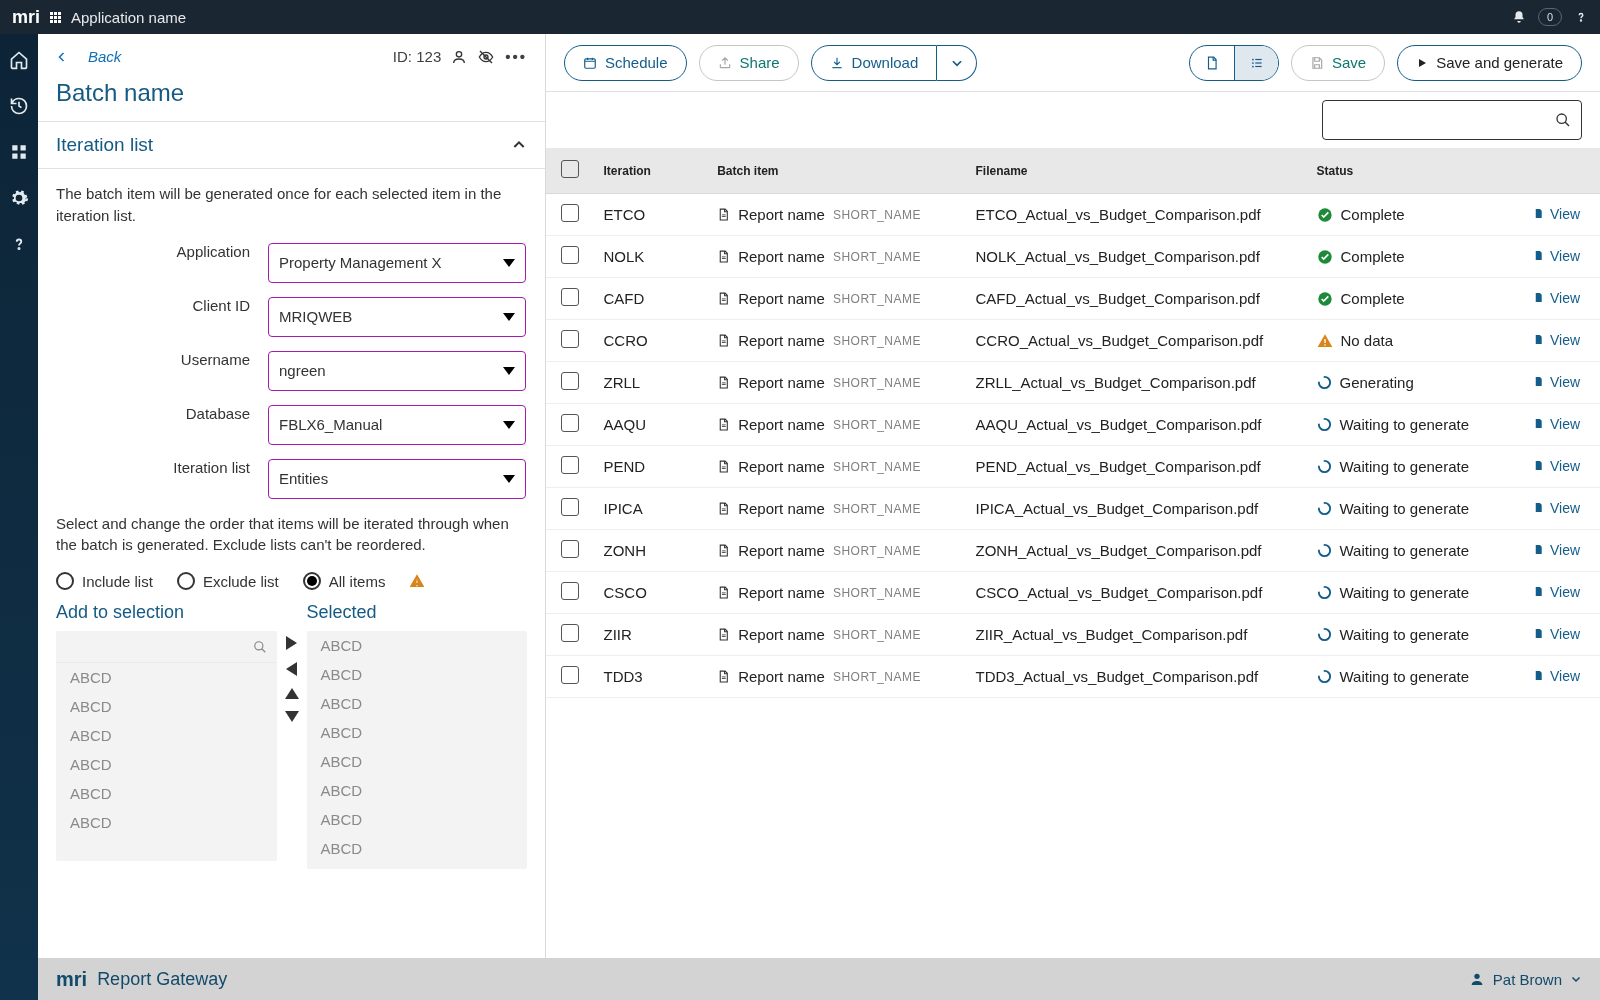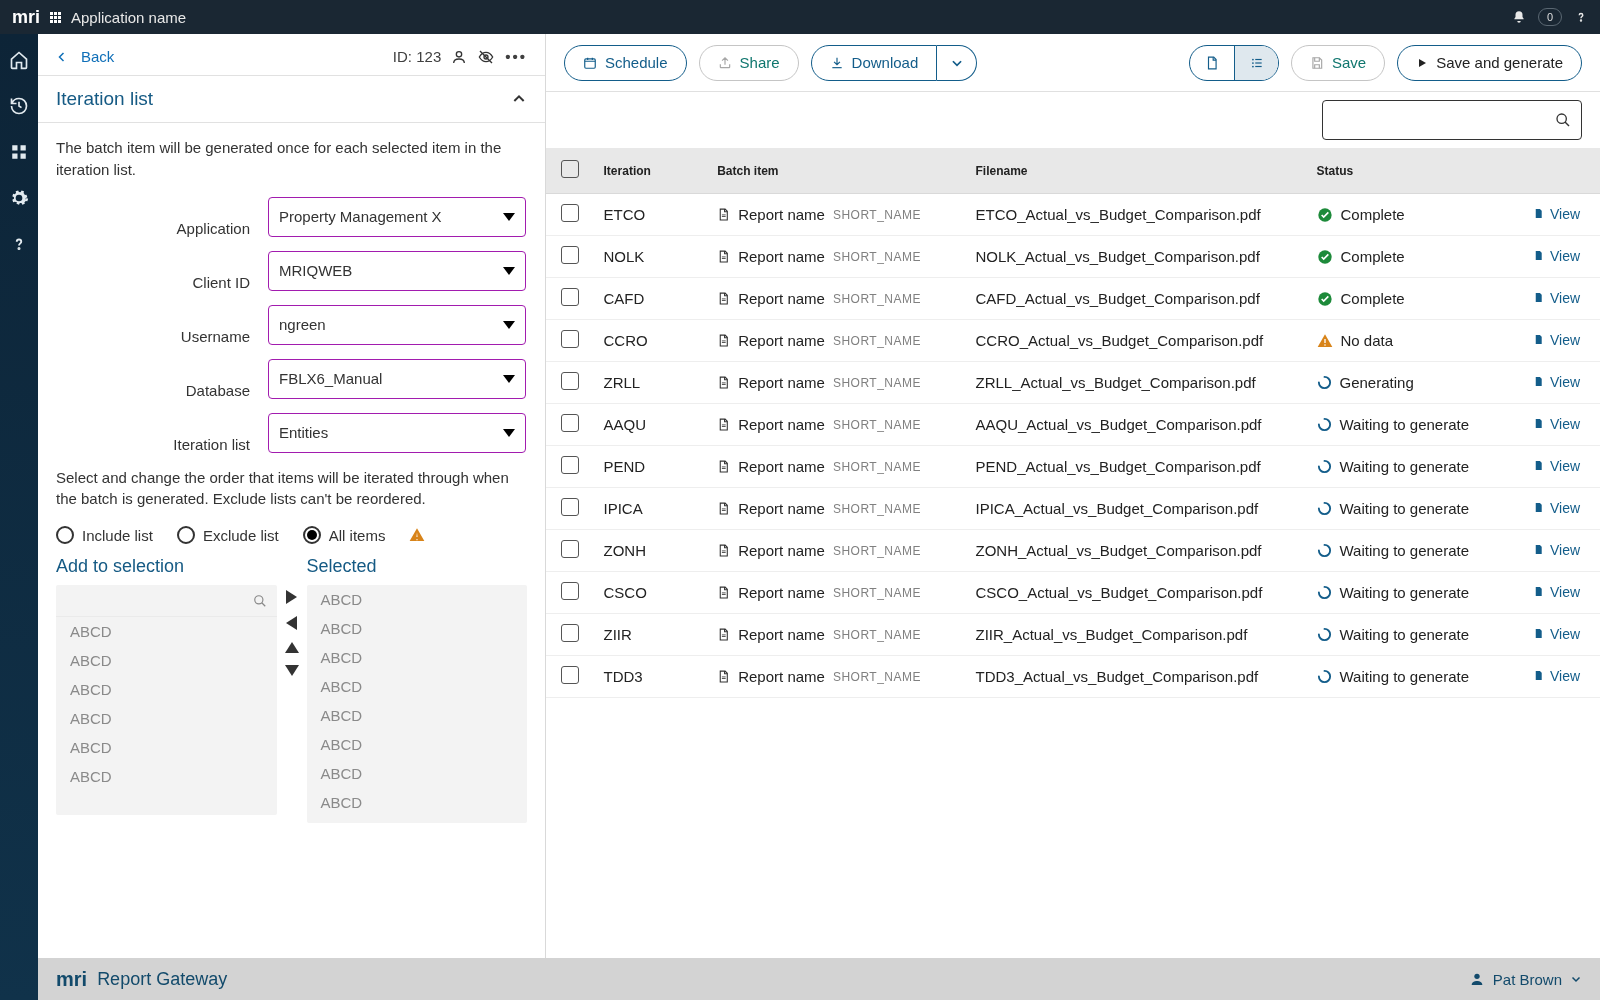--- a/index.html
+++ b/index.html
@@ -17,29 +17,29 @@
   svg { display: block; }
   
   .sidebar { position: absolute; left: 0; top: 34px; bottom: 0; width: 38px; background: linear-gradient(180deg,#0d2437 0%, #10324a 100%); display: flex; flex-direction: column; align-items: center; padding-top: 16px; gap: 26px; color: #e8f0f5; }
   .sidebar .sbicon { width: 20px; height: 20px; color: #e2eaef; }
   
   .main { position: absolute; left: 38px; top: 34px; right: 0; bottom: 42px; display: flex; }
   
   .leftpanel { width: 508px; border-right: 1px solid #d9d9d9; overflow-y: auto; background: #fff; position: relative; }
   .leftpanel::after { content:""; position:absolute; left:0; right:0; bottom:0; height:50px; background:linear-gradient(180deg, rgba(255,255,255,0), #fff); pointer-events:none;}
   .backrow { display: flex; align-items: center; justify-content: space-between; padding: 14px 18px 10px 18px; }
-  .back { color: #0f6fb8; display: inline-flex; align-items: center; gap: 13px; cursor: pointer; font-size: 15px; }
+  .back { color: #0f6fb8; display: inline-flex; align-items: center; gap: 20px; cursor: pointer; font-size: 15px; font-style: italic; }
   .idcluster { display: flex; align-items: center; gap: 10px; color: #404040; font-size: 15px;}
   .dots { letter-spacing: 2px; font-weight: bold;}
   h1.title { color: #155a84; font-weight: 500; font-size: 24px; padding: 4px 18px 14px 18px; }
   .section-divider { border-top: 1px solid #e1e1e1; }
   .section-head { display: flex; align-items: center; justify-content: space-between; padding: 12px 18px; color: #155a84; font-size: 19px; font-weight: 500; border-bottom: 1px solid #e1e1e1;}
   .section-body { padding: 14px 18px 0 18px; }
   .desc { color: #333; font-size: 15px; line-height: 1.45; margin-bottom: 16px; }
-  .formrow { display: flex; align-items: flex-end; margin-bottom: 14px; }
+  .formrow { display: flex; align-items: flex-start; margin-bottom: 14px; }
   .formrow label { width: 212px; text-align: right; padding-right: 18px; color: #333; font-size: 15px;}
   .select { flex: 1; max-width: 258px; height: 40px; border: 1px solid #a21caf; border-radius: 4px; display: flex; align-items: center; justify-content: space-between; padding: 0 10px; font-size: 15px; cursor: pointer; background:#fff;}
   .select .caret { border-left: 6px solid transparent; border-right: 6px solid transparent; border-top: 8px solid #000; }
   h3.subhead { color:#155a84; font-weight:500; font-size:19px; margin: 8px 0 10px 0; }
   .radios { display:flex; gap: 24px; align-items:center; margin-bottom: 12px;}
   .radio { display:inline-flex; align-items:center; gap:8px; cursor:pointer; font-size:15px;}
   .radio .circle { width:18px; height:18px; border:2px solid #333; border-radius:50%; display:inline-flex; align-items:center; justify-content:center;}
   .radio .circle.filled::after { content:""; width:10px; height:10px; background:#000; border-radius:50%;}
   .warnicon { color:#d8841a; }
   .duallist { display:flex; gap: 2px; margin-top: 2px;}
@@ -183,20 +183,21 @@
         <span class="icon">
             <svg width="18" height="16" viewBox="0 0 24 24" fill="none" stroke="#333" stroke-width="2">
               <path d="M2 12s4-7 10-7 10 7 10 7-4 7-10 7S2 12 2 12z"></path>
               <circle cx="12" cy="12" r="3"></circle>
               <path d="M3 3l18 18"></path>
             </svg>
           </span>
         <span class="icon dots">•••</span>
       </div>
     </div>
+    <h1 class="title">Batch name</h1>
     <div class="section-divider"></div>
     <div class="section-head">
       <span>Iteration list</span>
       <svg width="16" height="16" viewBox="0 0 24 24" fill="none" stroke="#333" stroke-width="3">
           <path d="M5 15l7-7 7 7"></path>
         </svg>
     </div>
     <div class="section-body">
       <p class="desc">The batch item will be generated once for each selected item in the iteration list.</p>
 

